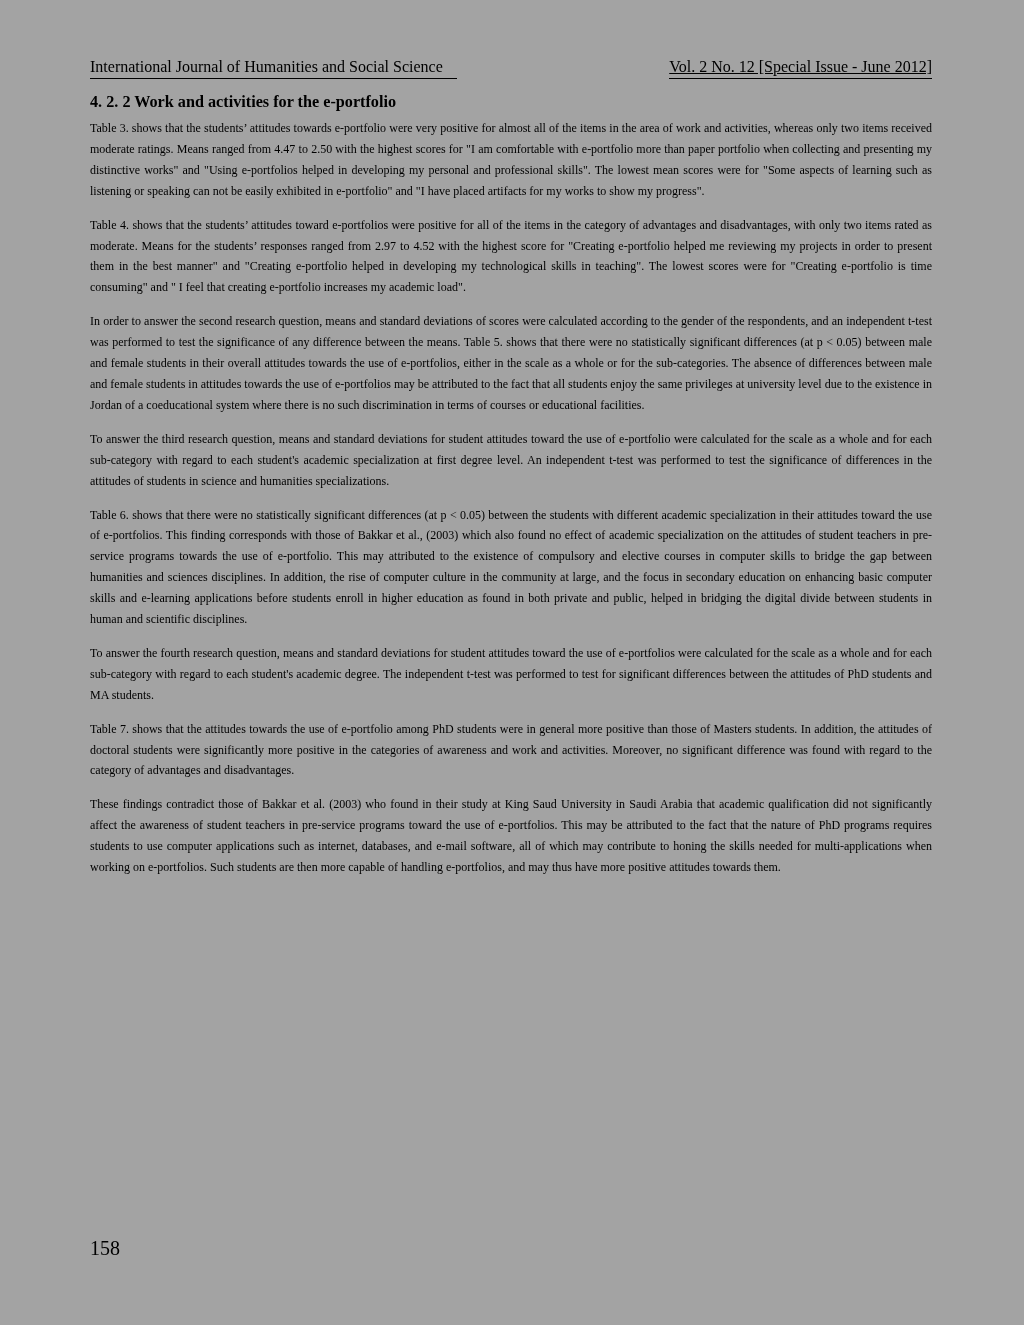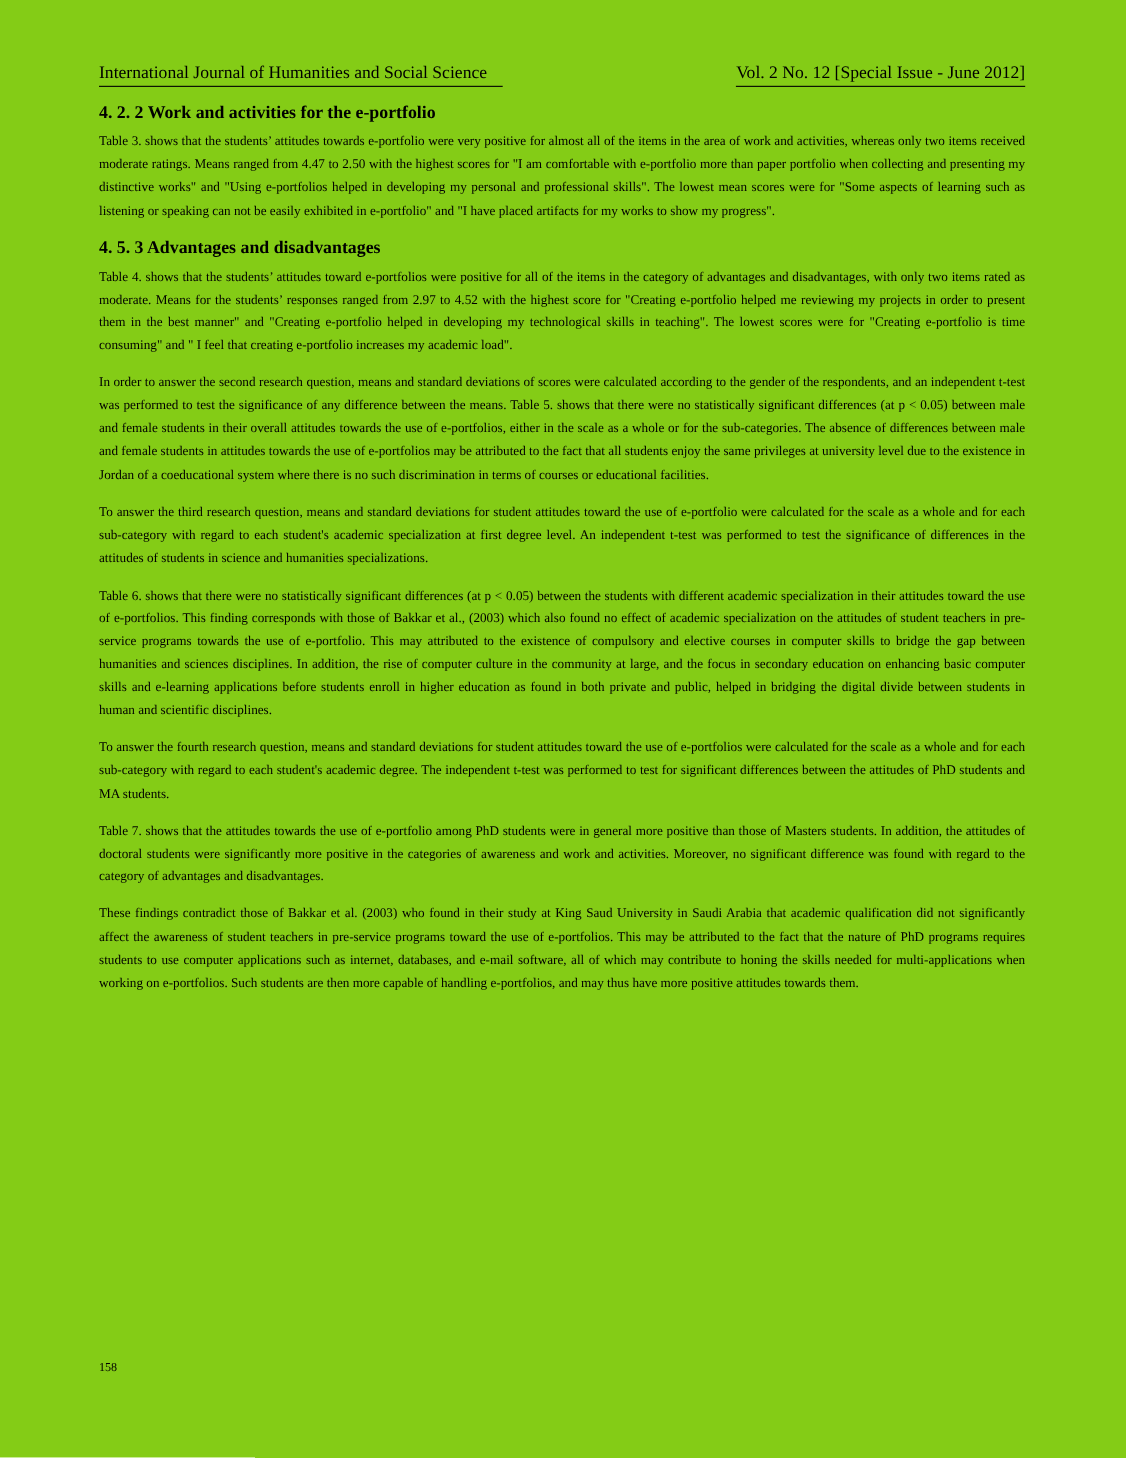--- a/index.html
+++ b/index.html
@@ -1,21 +1,21 @@
 <!DOCTYPE html>
 <html><head>
 <meta charset="utf-8">
 <style>
   * { margin: 0; padding: 0; box-sizing: border-box; }
   html, body { background: #ffffff; }
   .page {
     position: relative;
     width: 1024px;
     height: 1325px;
-    background: #84cc16;
+    background: #a3a3a3;
     font-family: "Liberation Serif", serif;
     color: #000000;
     overflow: hidden;
   }
   .content {
     position: absolute;
     left: 90px;
     top: 58px;
     width: 842px;
   }
@@ -31,55 +31,55 @@
     border-bottom: 1.5px solid #000;
     padding-right: 14px;
     padding-bottom: 2px;
     white-space: nowrap;
   }
   .header-right {
     display: inline-block;
     border-bottom: 1.5px solid #000;
     padding-bottom: 2px;
     white-space: nowrap;
+    text-decoration: underline;
   }
   h2.heading {
     font-weight: bold;
     font-size: 16.2px;
     line-height: 21px;
     margin: 13px 0 5px 0;
   }
   p.para {
     font-size: 12px;
     line-height: 20.9px;
     text-align: justify;
     margin: 0 0 13px 0;
   }
   .page-number {
     position: absolute;
     left: 90px;
     top: 1237px;
-    font-size: 11px;
+    font-size: 20px;
   }
 </style>
 </head>
 <body>
 
 <div class="page">
   <div class="content">
 
     <div class="header-row">
       <span class="header-left">International Journal of Humanities and Social Science</span>
       <span class="header-right">Vol. 2 No. 12 [Special Issue - June 2012]</span>
     </div>
 
     <h2 class="heading">4. 2. 2 Work and activities for the e-portfolio</h2>
     <p class="para">Table 3. shows that the students’ attitudes towards e-portfolio were very positive for almost all of the items in the area of work and activities, whereas only two items received moderate ratings. Means ranged from 4.47 to 2.50 with the highest scores for "I am comfortable with e-portfolio more than paper portfolio when collecting and presenting my distinctive works" and "Using e-portfolios helped in developing my personal and professional skills". The lowest mean scores were for "Some aspects of learning such as listening or speaking can not be easily exhibited in e-portfolio" and "I have placed artifacts for my works to show my progress".</p>
 
-    <h2 class="heading">4. 5. 3 Advantages and disadvantages</h2>
     <p class="para">Table 4. shows that the students’ attitudes toward e-portfolios were positive for all of the items in the category of advantages and disadvantages, with only two items rated as moderate. Means for the students’ responses ranged from 2.97 to 4.52 with the highest score for "Creating e-portfolio helped me reviewing my projects in order to present them in the best manner" and "Creating e-portfolio helped in developing my technological skills in teaching". The lowest scores were for "Creating e-portfolio is time consuming" and " I feel that creating e-portfolio increases my academic load".</p>
 
     <p class="para">In order to answer the second research question, means and standard deviations of scores were calculated according to the gender of the respondents, and an independent t-test was performed to test the significance of any difference between the means. Table 5. shows that there were no statistically significant differences (at p &lt; 0.05) between male and female students in their overall attitudes towards the use of e-portfolios, either in the scale as a whole or for the sub-categories. The absence of differences between male and female students in attitudes towards the use of e-portfolios may be attributed to the fact that all students enjoy the same privileges at university level due to the existence in Jordan of a coeducational system where there is no such discrimination in terms of courses or educational facilities.</p>
     <p class="para">To answer the third research question, means and standard deviations for student attitudes toward the use of e-portfolio were calculated for the scale as a whole and for each sub-category with regard to each student's academic specialization at first degree level. An independent t-test was performed to test the significance of differences in the attitudes of students in science and humanities specializations.</p>
     <p class="para">Table 6. shows that there were no statistically significant differences (at p &lt; 0.05) between the students with different academic specialization in their attitudes toward the use of e-portfolios. This finding corresponds with those of Bakkar et al., (2003) which also found no effect of academic specialization on the attitudes of student teachers in pre-service programs towards the use of e-portfolio. This may attributed to the existence of compulsory and elective courses in computer skills to bridge the gap between humanities and sciences disciplines. In addition, the rise of computer culture in the community at large, and the focus in secondary education on enhancing basic computer skills and e-learning applications before students enroll in higher education as found in both private and public, helped in bridging the digital divide between students in human and scientific disciplines.</p>
     <p class="para">To answer the fourth research question, means and standard deviations for student attitudes toward the use of e-portfolios were calculated for the scale as a whole and for each sub-category with regard to each student's academic degree. The independent t-test was performed to test for significant differences between the attitudes of PhD students and MA students.</p>
     <p class="para">Table 7. shows that the attitudes towards the use of e-portfolio among PhD students were in general more positive than those of Masters students. In addition, the attitudes of doctoral students were significantly more positive in the categories of awareness and work and activities. Moreover, no significant difference was found with regard to the category of advantages and disadvantages.</p>
     <p class="para">These findings contradict those of Bakkar et al. (2003) who found in their study at King Saud University in Saudi Arabia that academic qualification did not significantly affect the awareness of student teachers in pre-service programs toward the use of e-portfolios. This may be attributed to the fact that the nature of PhD programs requires students to use computer applications such as internet, databases, and e-mail software, all of which may contribute to honing the skills needed for multi-applications when working on e-portfolios. Such students are then more capable of handling e-portfolios, and may thus have more positive attitudes towards them.</p>
 
   </div>

